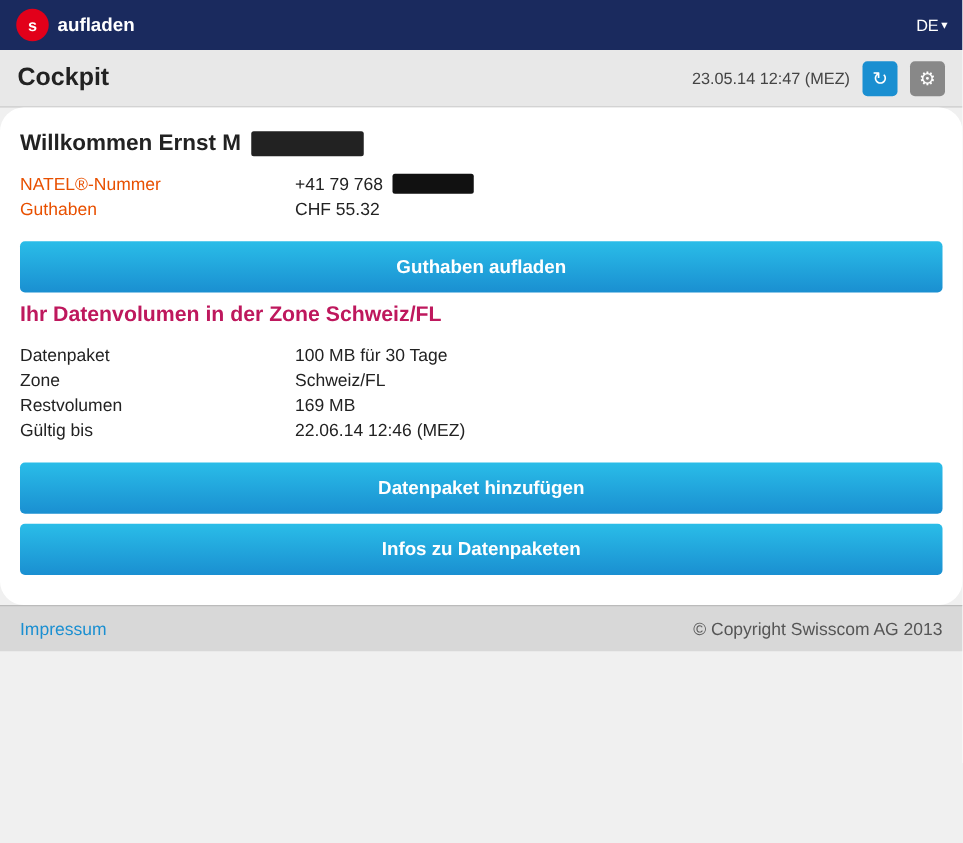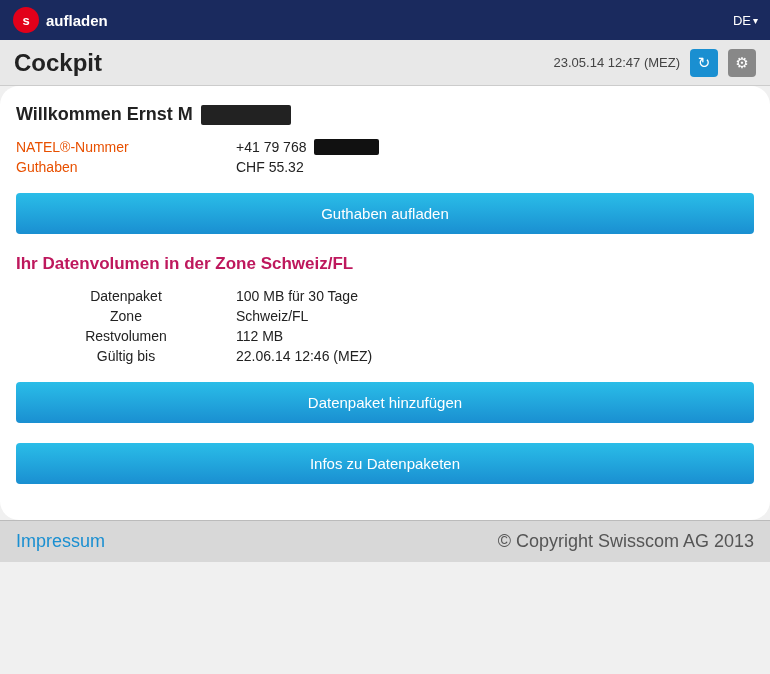--- a/index.html
+++ b/index.html
@@ -48,21 +48,21 @@
     .headerbar {
       background: #e8e8e8;
       border-bottom: 1px solid #ccc;
       height: 46px;
       display: flex;
       align-items: center;
       justify-content: space-between;
       padding: 0 14px;
     }
     .page-title {
-      font-size: 24px;
+      font-size: 20px;
       font-weight: bold;
       color: #222;
     }
     .headerbar-right {
       display: flex;
       align-items: center;
       gap: 10px;
       color: #444;
       font-size: 13px;
     }
@@ -153,46 +153,45 @@
       display: block;
       width: 100%;
       padding: 12px;
       background: linear-gradient(to bottom, #2abde8, #1a8fd1);
       color: white;
       border: none;
       border-radius: 4px;
       font-size: 15px;
       text-align: center;
       cursor: pointer;
-      margin-bottom: 20px;
-      font-weight: normal;
+      margin-bottom: 8px;
+      font-weight: bold;
     }
 
     
     .section-title {
       font-size: 17px;
       font-weight: bold;
       color: #be185d;
       margin-bottom: 12px;
     }
 
     .info-label-dark {
       color: #222;
-      text-align: center;
     }
 
     
     .footer {
       background: #d8d8d8;
       border-top: 1px solid #bbb;
       padding: 10px 16px;
       display: flex;
       justify-content: space-between;
       align-items: flex-start;
-      font-size: 18px;
+      font-size: 14px;
       color: #555;
       margin-top: 0;
     }
     .footer-link {
       color: #1a8fd1;
       text-decoration: none;
       cursor: pointer;
     }
 
     .notice-text {
@@ -261,21 +260,21 @@
     <div class="info-row">
       <span class="info-label info-label-dark">Datenpaket</span>
       <span class="info-value">100 MB für 30 Tage</span>
     </div>
     <div class="info-row">
       <span class="info-label info-label-dark">Zone</span>
       <span class="info-value">Schweiz/FL</span>
     </div>
     <div class="info-row">
       <span class="info-label info-label-dark">Restvolumen</span>
-      <span class="info-value">112 MB</span>
+      <span class="info-value">169 MB</span>
     </div>
     <div class="info-row">
       <span class="info-label info-label-dark">Gültig bis</span>
       <span class="info-value">22.06.14 12:46 (MEZ)</span>
     </div>
   </div>
 
   <button class="btn-primary">Datenpaket hinzufügen</button>
 
   <button class="btn-primary">Infos zu Datenpaketen</button>

